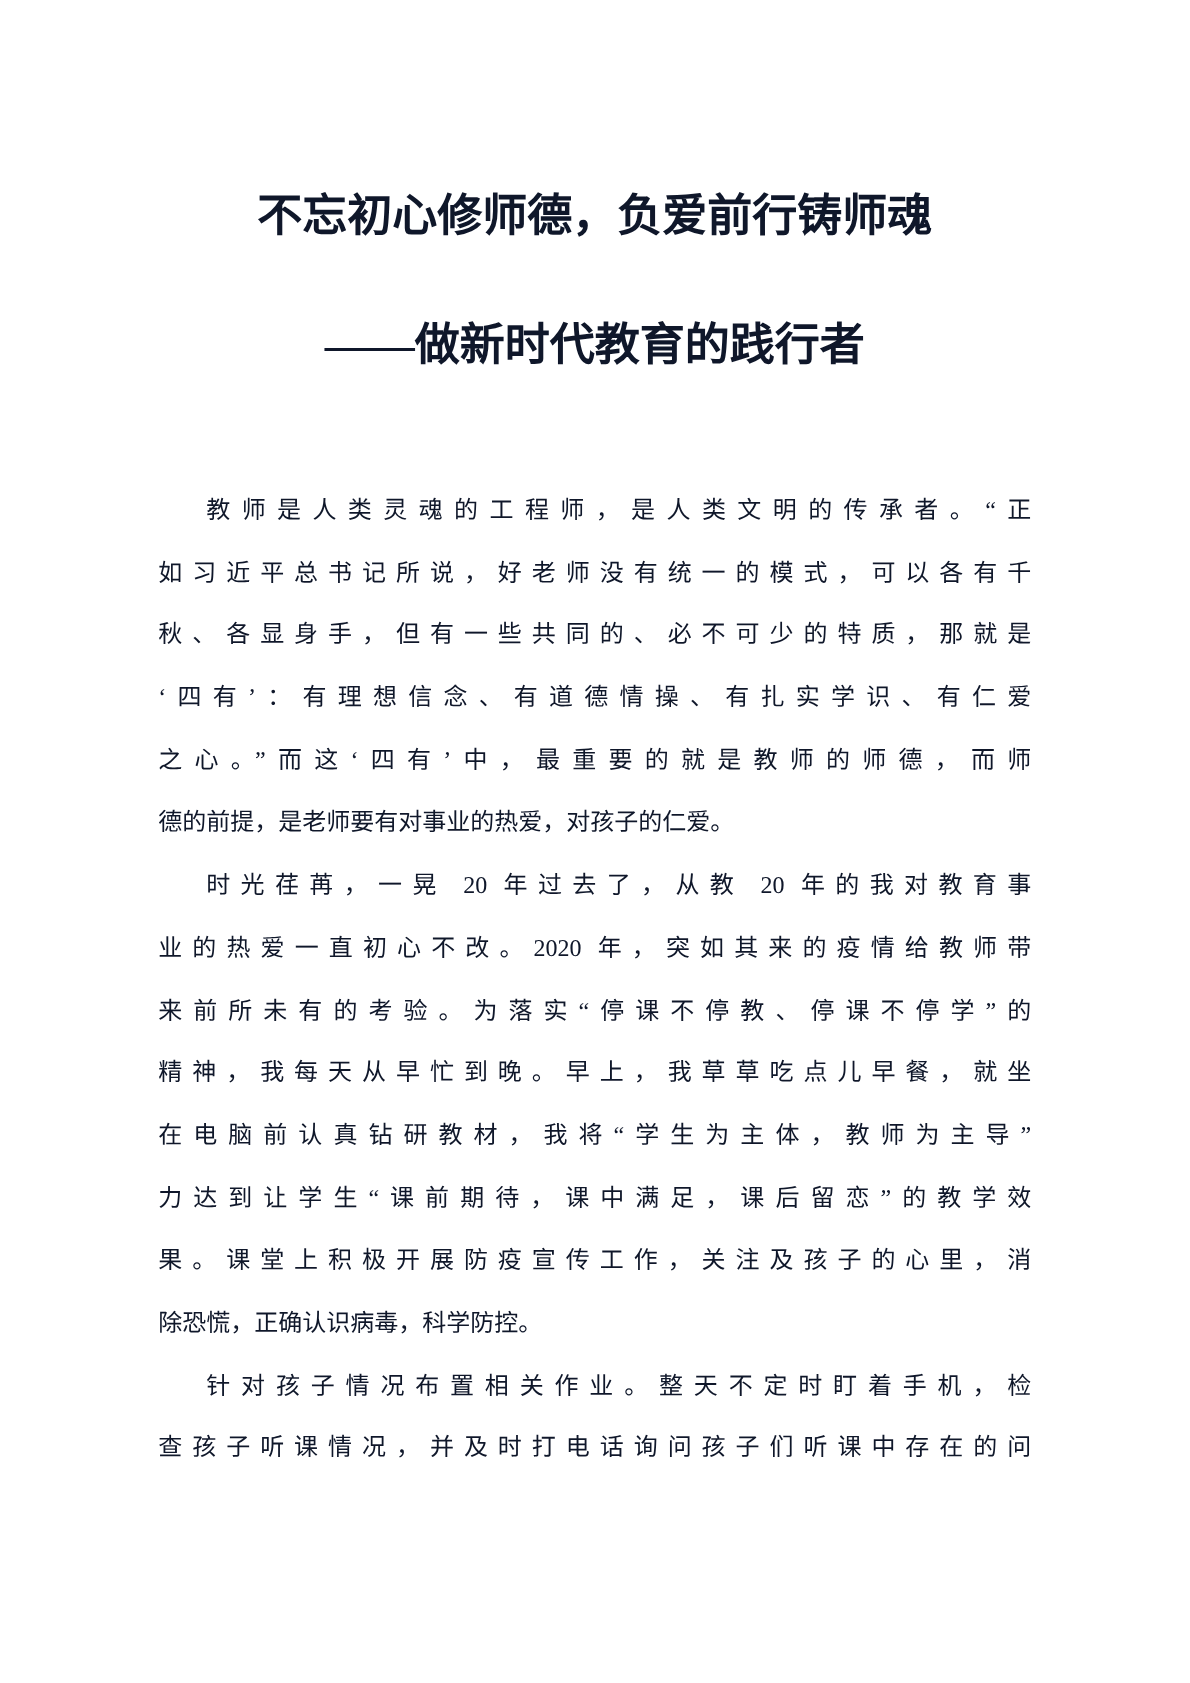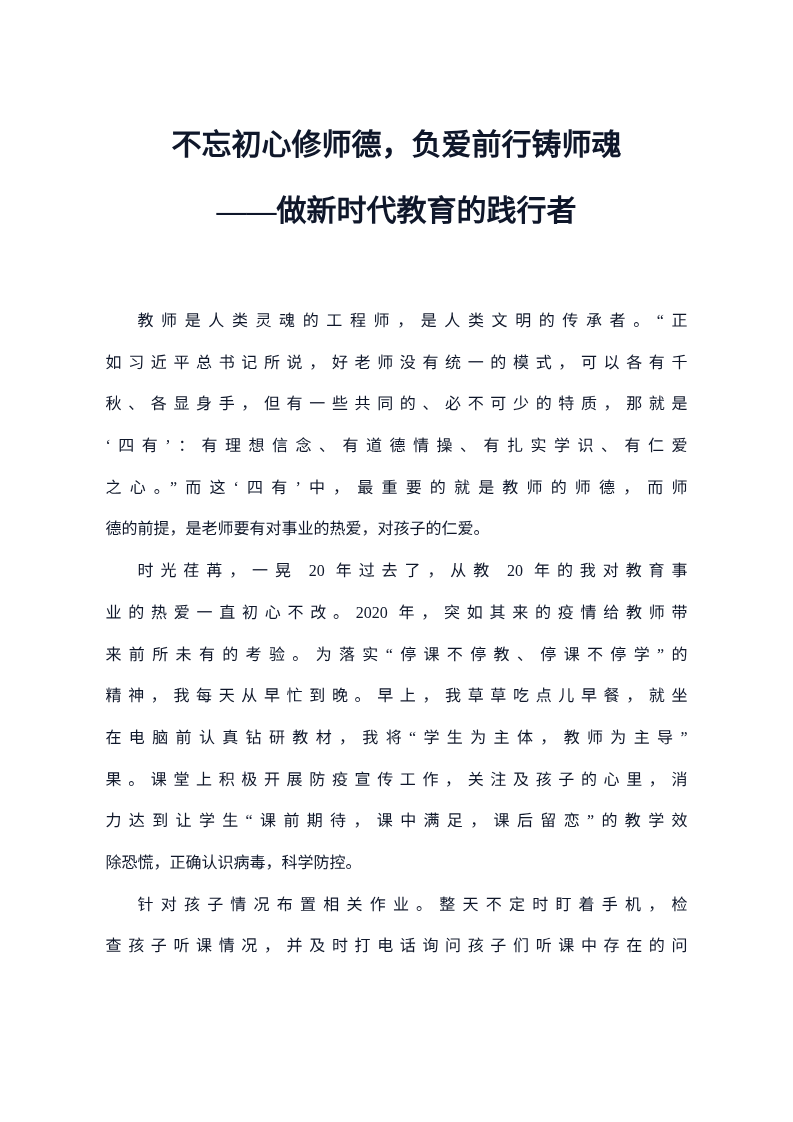--- a/index.html
+++ b/index.html
@@ -23,21 +23,21 @@
     width: 582px;
     margin: 0 auto;
     text-align: center;
     font-size: 30px;
     font-weight: 700;
     line-height: 46px;
     letter-spacing: 0;
     white-space: nowrap;
   }
   .doc-subtitle {
-    margin-top: 20px;
+    margin-top: 40px;
     text-align: center;
   }
   .doc-body {
     width: 582px;
     margin: 66px auto 0 auto;
     font-size: 16px;
   }
   .bline {
     height: 41.7px;
     line-height: 41.7px;
@@ -73,22 +73,22 @@
       <div class="bline">之心。”而这‘四有’中，最重要的就是教师的师德，而师</div>
       <div class="bline last">德的前提，是老师要有对事业的热爱，对孩子的仁爱。</div>
     </div>
 
     <div class="para">
       <div class="bline indent">时光荏苒，一晃 20 年过去了，从教 20 年的我对教育事</div>
       <div class="bline">业的热爱一直初心不改。2020 年，突如其来的疫情给教师带</div>
       <div class="bline">来前所未有的考验。为落实“停课不停教、停课不停学”的</div>
       <div class="bline">精神，我每天从早忙到晚。早上，我草草吃点儿早餐，就坐</div>
       <div class="bline">在电脑前认真钻研教材，我将“学生为主体，教师为主导”</div>
+      <div class="bline">力达到让学生“课前期待，课中满足，课后留恋”的教学效</div>
       <div class="bline">果。课堂上积极开展防疫宣传工作，关注及孩子的心里，消</div>
-      <div class="bline">力达到让学生“课前期待，课中满足，课后留恋”的教学效</div>
       <div class="bline last">除恐慌，正确认识病毒，科学防控。</div>
     </div>
 
     <div class="para">
       <div class="bline indent">针对孩子情况布置相关作业。整天不定时盯着手机，检</div>
       <div class="bline">查孩子听课情况，并及时打电话询问孩子们听课中存在的问</div>
     </div>
 
   </div>
 </div>

